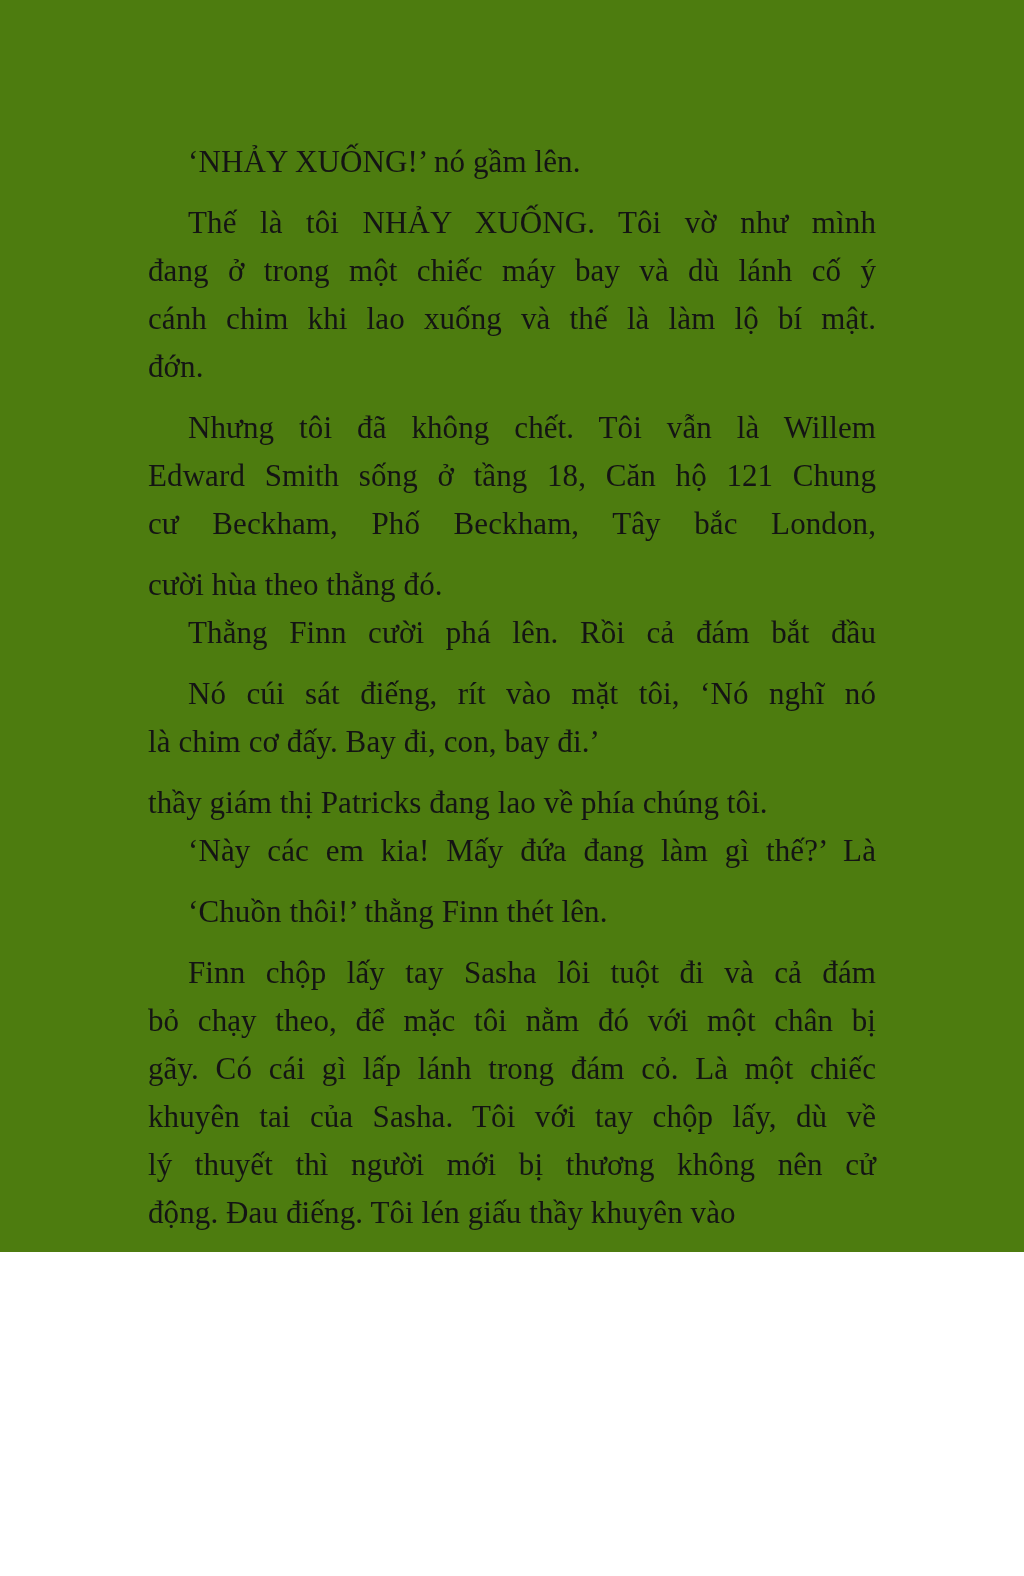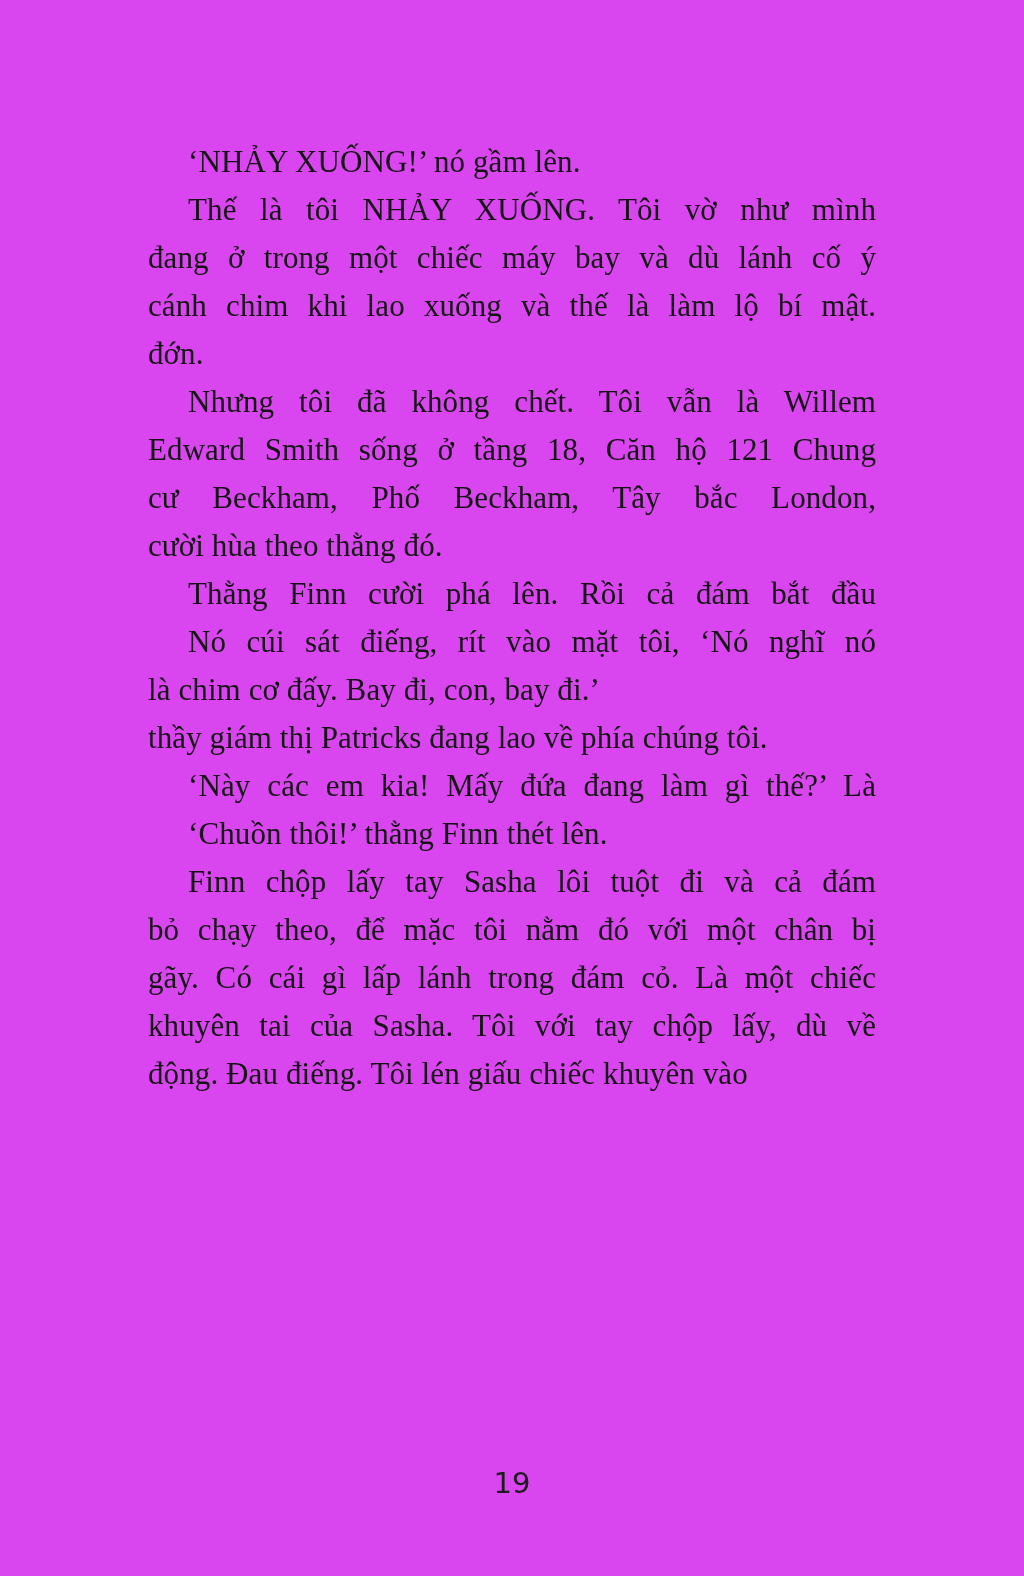--- a/index.html
+++ b/index.html
@@ -3,37 +3,37 @@
 <meta charset="utf-8">
 <style>
   html, body {
     margin: 0;
     padding: 0;
     background: #ffffff;
   }
   .page {
     position: relative;
     width: 1024px;
-    height: 1576px;
-    background: #d946ef;
+    height: 1252px;
+    background: #4d7c0f;
     color: #141414;
     overflow: hidden;
   }
   .text-block {
     position: absolute;
     left: 148px;
     top: 138px;
     width: 728px;
     font-family: "Liberation Serif", "DejaVu Serif", serif;
     font-size: 31px;
     line-height: 48px;
     letter-spacing: 0.1px;
   }
   .para { margin: 0; }
-  .para + .para { }
+  .para + .para { margin-top: 13px; }
   .line {
     text-align: left;
     white-space: normal;
   }
   .line.jl {
     text-align: justify;
     text-align-last: justify;
   }
   .line.first {
     text-indent: 40px;
@@ -81,17 +81,18 @@
         <div class="line first jl">‘Này các em kia! Mấy đứa đang làm gì thế?’ Là</div>
       </div>
       <div class="para">
         <div class="line first">‘Chuồn thôi!’ thằng Finn thét lên.</div>
       </div>
       <div class="para">
         <div class="line first jl">Finn chộp lấy tay Sasha lôi tuột đi và cả đám</div>
         <div class="line jl">bỏ chạy theo, để mặc tôi nằm đó với một chân bị</div>
         <div class="line jl">gãy. Có cái gì lấp lánh trong đám cỏ. Là một chiếc</div>
         <div class="line jl">khuyên tai của Sasha. Tôi với tay chộp lấy, dù về</div>
-        <div class="line">động. Đau điếng. Tôi lén giấu chiếc khuyên vào</div>
+        <div class="line jl">lý thuyết thì người mới bị thương không nên cử</div>
+        <div class="line">động. Đau điếng. Tôi lén giấu thầy khuyên vào</div>
       </div>
     </div>
   <div class="page-number">19</div>
 </div>
 
 </body></html>

